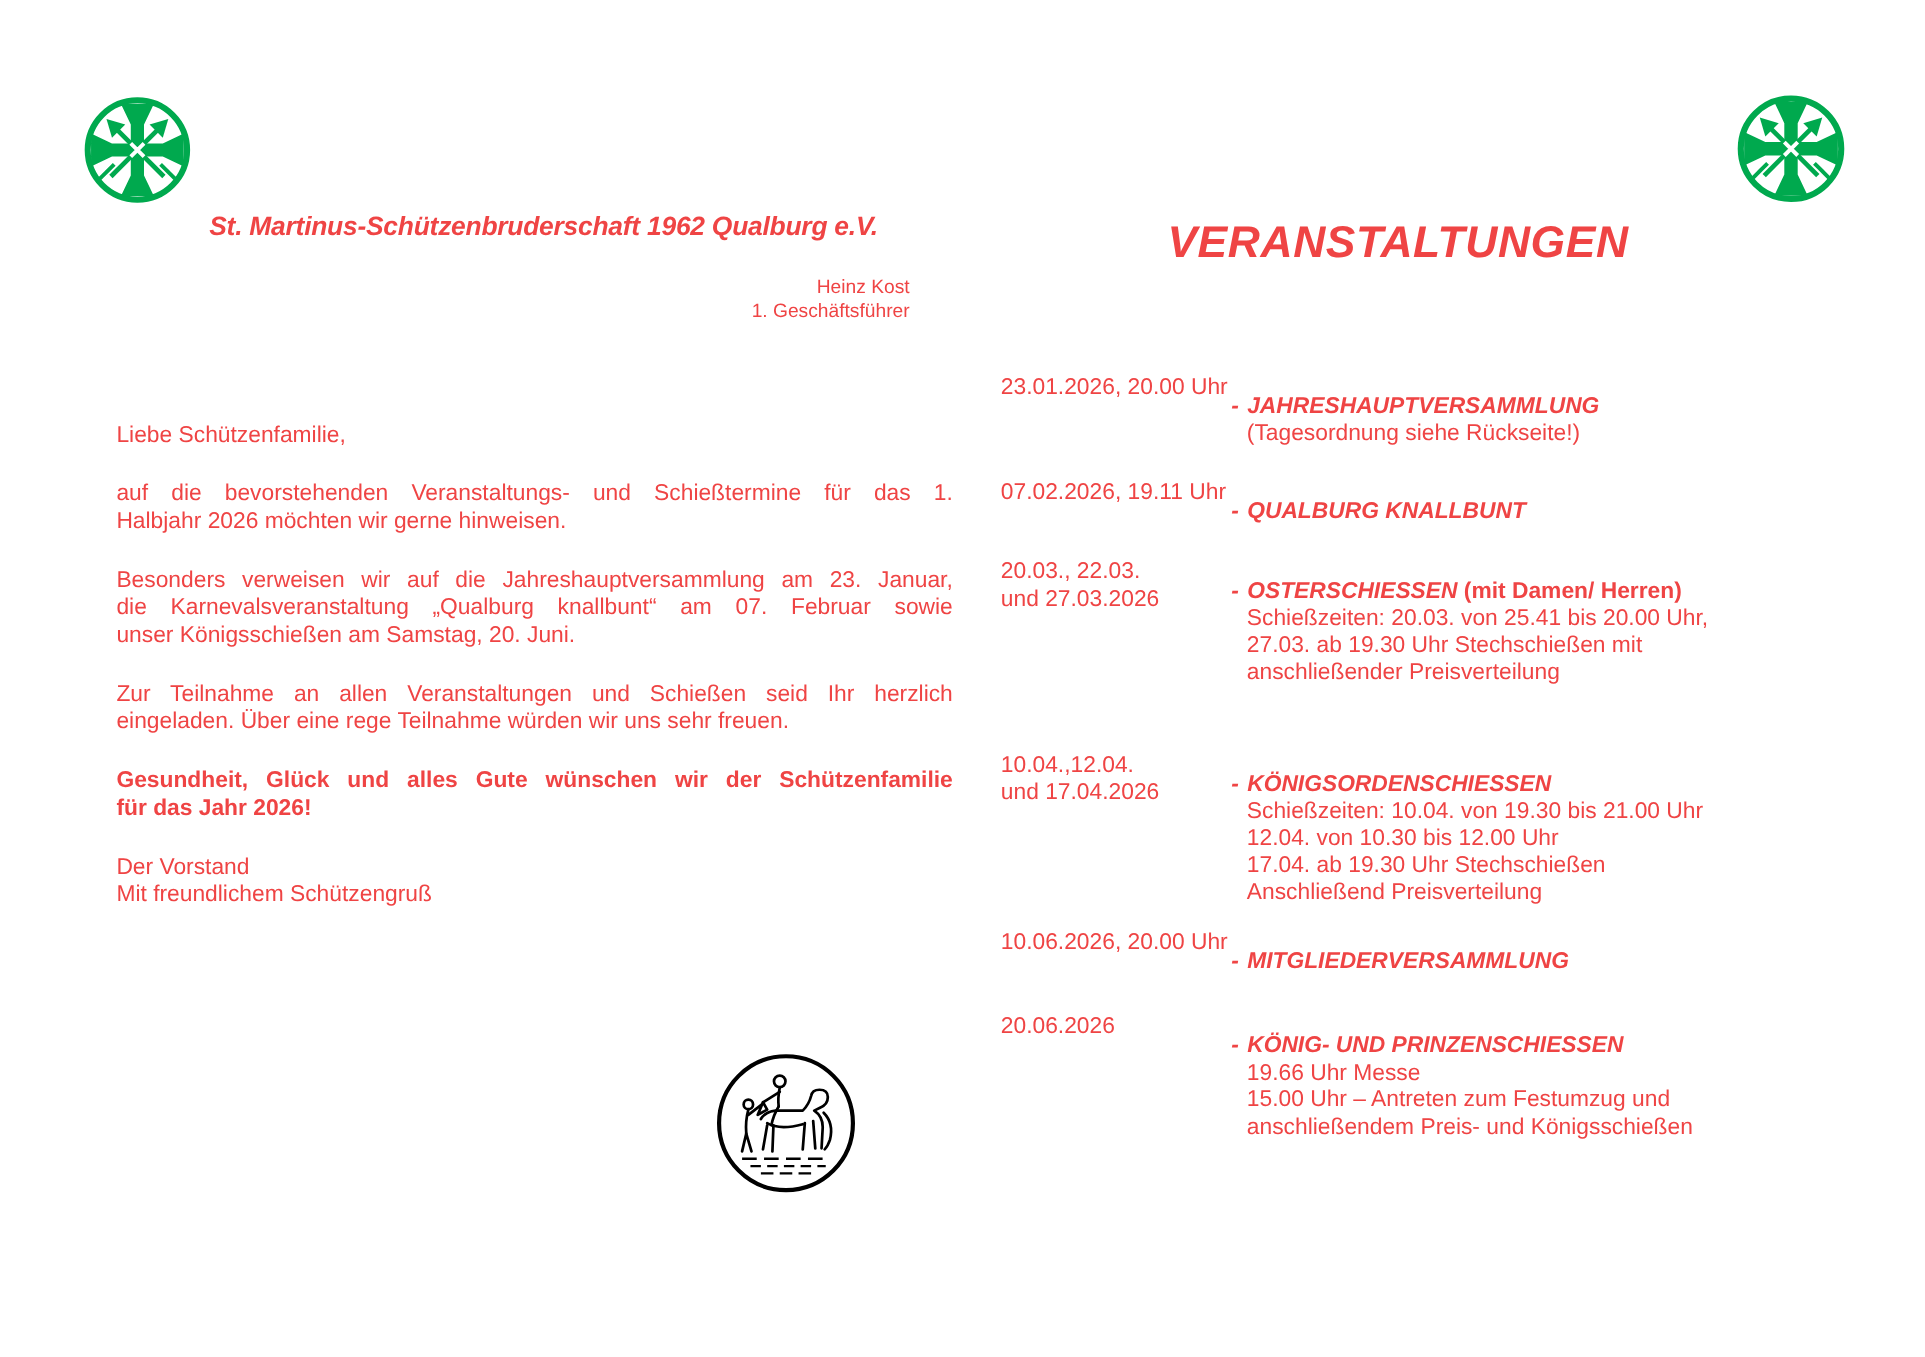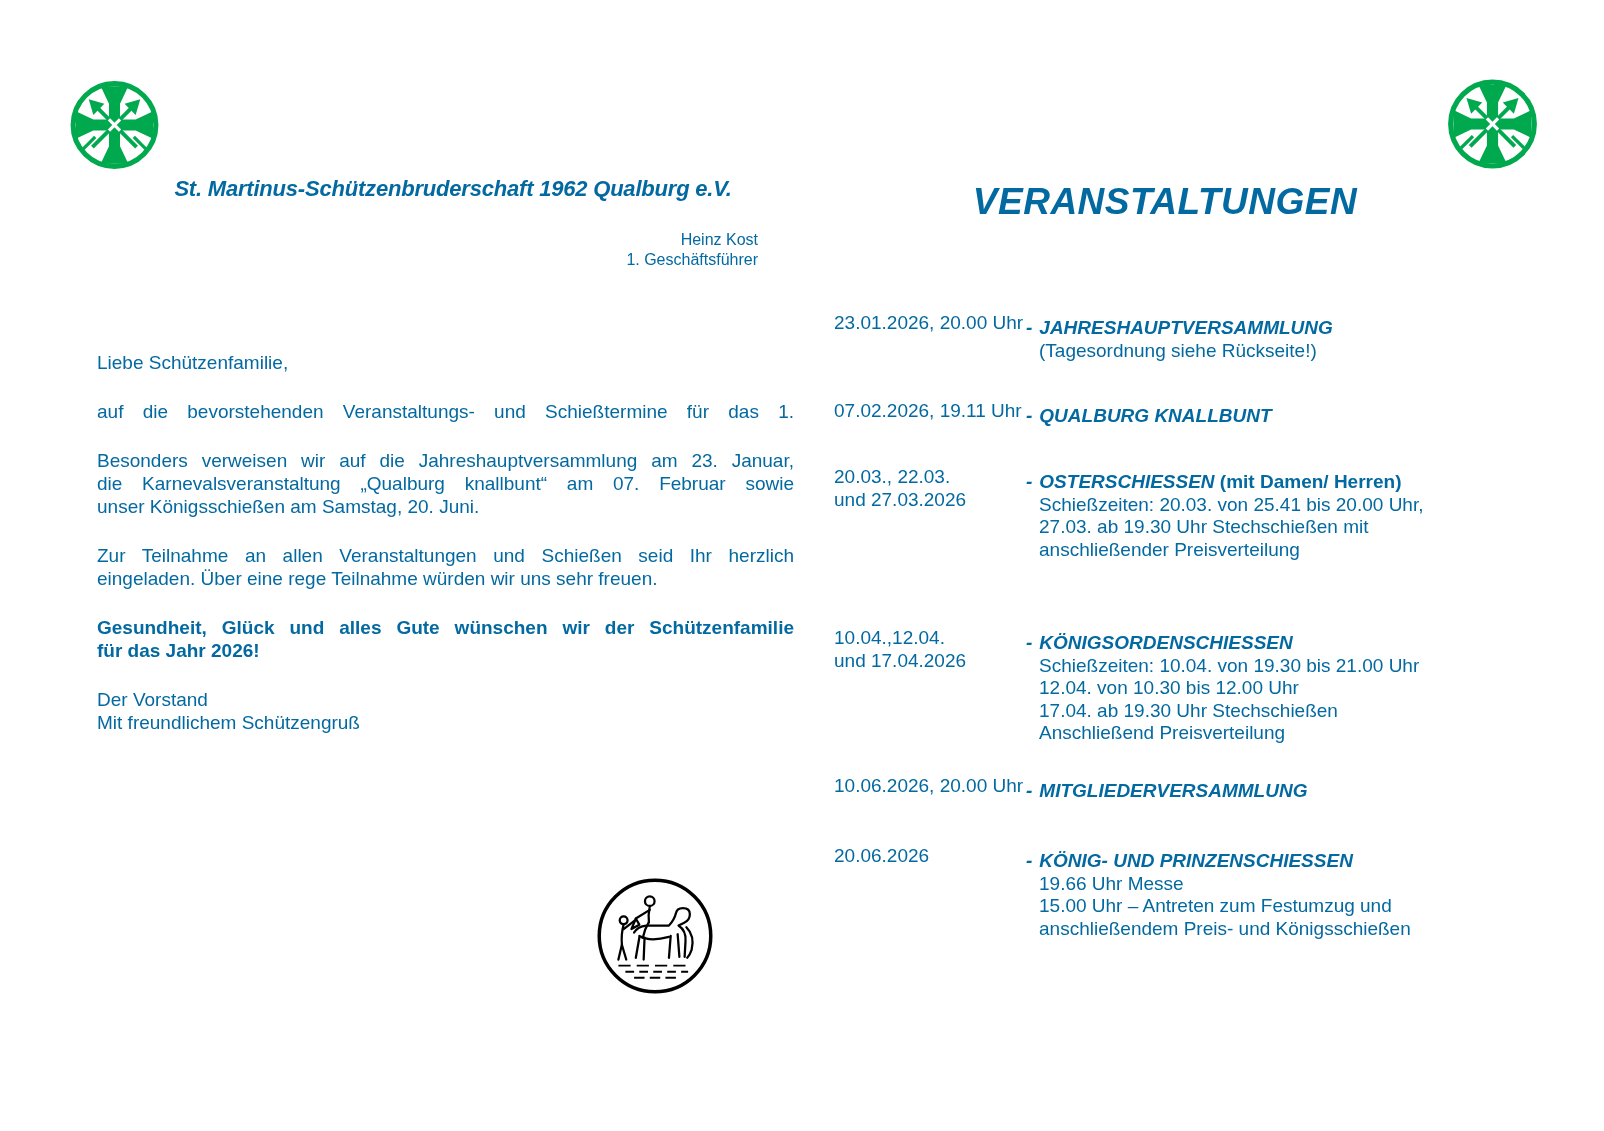--- a/index.html
+++ b/index.html
@@ -1,18 +1,18 @@
 <!DOCTYPE html>
 <html><head>
 <meta charset="utf-8">
 <style>
   html,body{margin:0;padding:0;background:#fff;}
   .page{
     position:relative;width:1604px;height:1131px;background:#ffffff;
-    font-family:"Liberation Sans","DejaVu Sans",sans-serif;color:#0369a1;overflow:hidden;
+    font-family:"Liberation Sans","DejaVu Sans",sans-serif;color:#ef4444;overflow:hidden;
   }
   
   .logo-left{position:absolute;left:66px;top:79px;width:97px;height:92px;}
   .logo-right{position:absolute;left:1446px;top:77px;width:93px;height:94px;}
   .emblem{position:absolute;left:593px;top:875px;width:124px;height:122px;}
   
   .club-title{
     position:absolute;left:160px;top:176px;width:586px;text-align:center;
     font-size:22px;font-weight:bold;font-style:italic;white-space:nowrap;letter-spacing:-0.2px;
   }
@@ -28,21 +28,21 @@
   .letter .closing-block{margin:0;}
   .jl{text-align:justify;text-align-last:justify;}
   .bold{font-weight:bold;}
   
   .events-title{
     position:absolute;left:835px;top:181px;width:660px;text-align:center;
     font-size:37px;font-weight:bold;font-style:italic;white-space:nowrap;letter-spacing:0.5px;
   }
   .event-row{position:absolute;left:834px;width:700px;font-size:19px;line-height:22.5px;}
   .event-date{position:absolute;left:0;top:0;width:190px;white-space:pre-line;}
-  .event-desc{position:absolute;left:192px;top:5px;width:470px;}
+  .event-desc{position:absolute;left:192px;top:16px;width:470px;}
   .event-headline{white-space:nowrap;}
   .dash{font-weight:bold;font-style:italic;margin-right:7px;}
   .etitle{font-weight:bold;font-style:italic;}
   .esuffix{font-weight:bold;white-space:pre;}
   .edetail{padding-left:13px;white-space:nowrap;}
   .r0{top:312px;} .r1{top:400px;} .r2{top:466px;} .r3{top:627px;} .r4{top:775px;} .r5{top:845px;}
 </style>
 </head>
 <body>
 
@@ -81,20 +81,21 @@
   <div class="signatory">
     <div>Heinz Kost</div>
     <div>1. Geschäftsführer</div>
   </div>
 
   <div class="letter">
     <p>Liebe Schützenfamilie,</p>
 
     <p>
       <span class="jl" style="display:block">auf die bevorstehenden Veranstaltungs- und Schießtermine für das 1.</span>
+      <span style="display:block">Halbjahr 2026 möchten wir gerne hinweisen.</span>
     </p>
 
     <p>
       <span class="jl" style="display:block">Besonders verweisen wir auf die Jahreshauptversammlung am 23. Januar,</span>
       <span class="jl" style="display:block">die Karnevalsveranstaltung „Qualburg knallbunt“ am 07. Februar sowie</span>
       <span style="display:block">unser Königsschießen am Samstag, 20. Juni.</span>
     </p>
 
     <p>
       <span class="jl" style="display:block">Zur Teilnahme an allen Veranstaltungen und Schießen seid Ihr herzlich</span>

